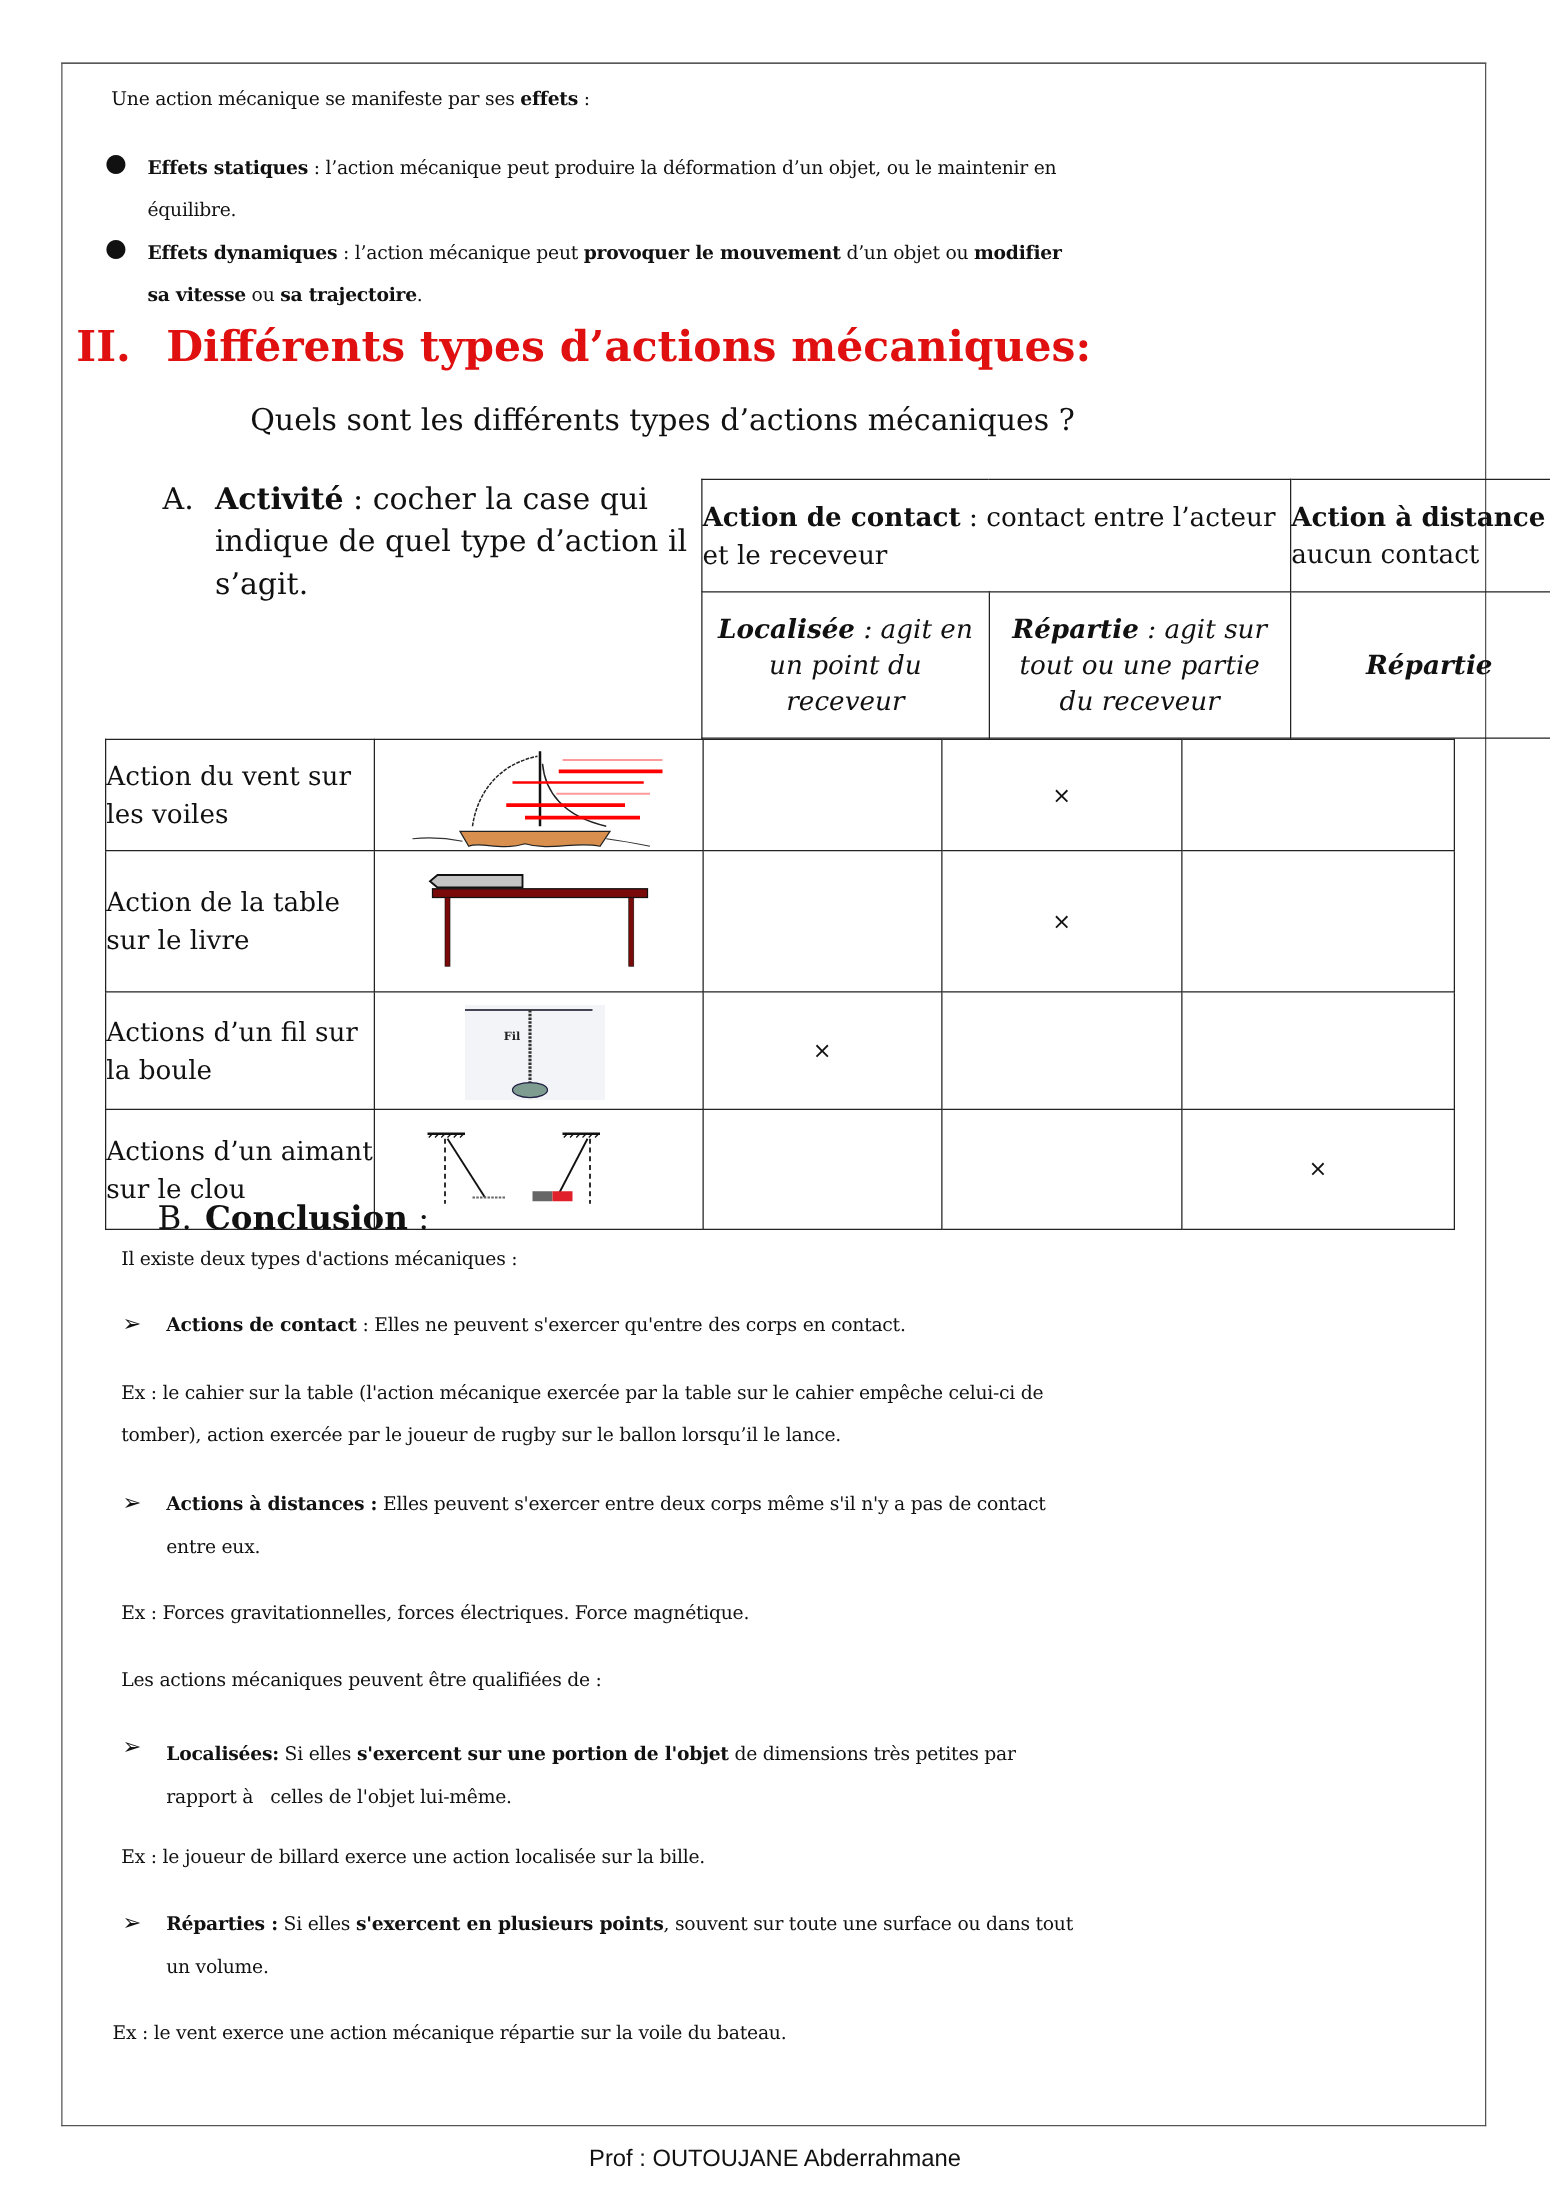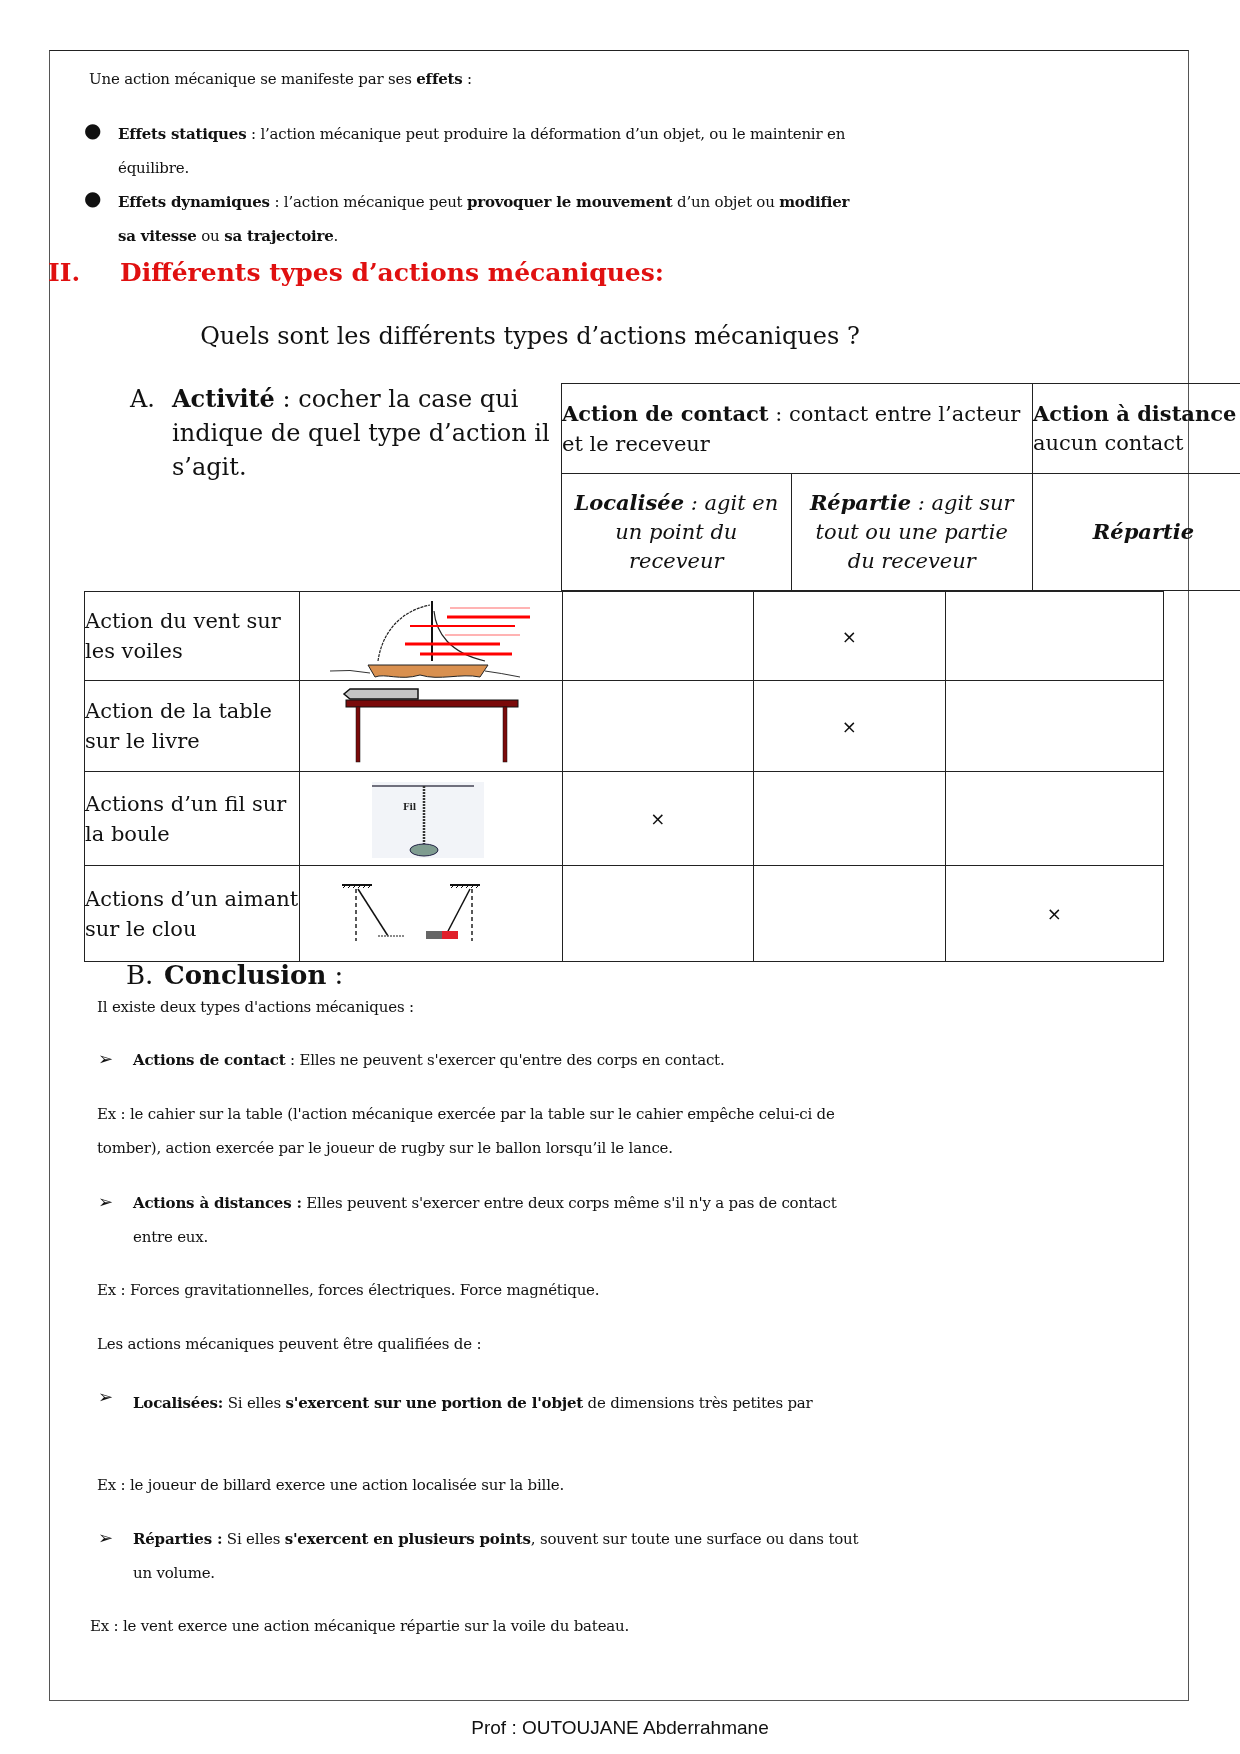--- a/index.html
+++ b/index.html
@@ -3,21 +3,21 @@
 <meta charset="utf-8">
 <style>
   html, body { margin:0; padding:0; background:#ffffff; }
   body { width:1240px; height:1754px; position:relative; font-family:"DejaVu Serif", serif; color:#111; overflow:hidden; }
   .page-frame { position:absolute; left:49px; top:50px; width:1140px; height:1651px; border:1.5px solid #555; box-sizing:border-box; border-top-color:#222; }
   .abs { position:absolute; }
   .txt { font-size:15px; line-height:34px; letter-spacing:-0.2px; }
   b { font-weight:bold; }
   .bullet-dot { position:absolute; left:84px; font-size:20px; }
   .arrow { position:absolute; left:98px; font-size:18px; }
-  .heading2 { position:absolute; left:48px; top:258px; color:#e01010; font-size:25px; font-weight:bold; }
+  .heading2 { position:absolute; left:61px; top:258px; color:#e01010; font-size:34px; font-weight:bold; }
   .heading2 .num { display:inline-block; width:72px; }
   .question { position:absolute; left:0; width:1060px; top:322px; text-align:center; font-size:24px; }
   .activity { position:absolute; left:130px; top:382px; font-size:24px; line-height:34px; }
   .activity .lbl { display:inline-block; width:42px; }
   .activity .body { position:absolute; left:42px; top:0; width:380px; }
   table.grid { position:absolute; border-collapse:collapse; }
   table.grid td { border:1.5px solid #222; padding:0; vertical-align:middle; }
   .hdr-table { left:561px; top:383px; width:694px; }
   .main-table { left:84px; top:591px; width:1080px;padding-left:16px; }
   .cell-text { font-size:21px; line-height:30px; padding:0 12px; }
@@ -107,21 +107,21 @@
         <line x1="120" y1="61" x2="212" y2="61" stroke="#ff0000" stroke-width="3"></line>
         <path d="M68 72 L188 72 L180 84 C160 80 140 88 120 82 C100 88 85 80 75 84 Z" fill="#d9904f" stroke="#222" stroke-width="1"></path>
         <path d="M30 78 Q50 76 70 80 M185 78 Q200 80 220 84" stroke="#333" stroke-width="1" fill="none"></path>
       </svg>
     </td>
     <td class="mark"></td>
     <td class="mark">×</td>
     <td class="mark"></td>
   </tr>
 
-  <tr style="height:91px;">
+  <tr style="height:113px;">
     <td class="cell-text">Action de la table sur le livre</td>
     <td>
       <svg width="262" height="86" viewBox="0 0 262 86">
         <path d="M50 6 L118 6 L118 16 L50 16 L44 11 Z" fill="#c4c4c4" stroke="#111" stroke-width="1.5"></path>
         <rect x="46" y="17" width="172" height="7" fill="#7a0a0a" stroke="#111" stroke-width="1"></rect>
         <rect x="56" y="24" width="4" height="55" fill="#7a0a0a" stroke="#111" stroke-width="0.5"></rect>
         <rect x="203" y="24" width="4" height="55" fill="#7a0a0a" stroke="#111" stroke-width="0.5"></rect>
       </svg>
     </td>
     <td class="mark"></td>
@@ -188,20 +188,21 @@
   <b>Actions à distances :</b><span> Elles peuvent s'exercer entre deux corps même s'il n'y a pas de contact</span><br>
   <span>entre eux.</span>
 </div>
 <div class="abs txt" style="left:97px;top:1273px;">Ex : Forces gravitationnelles, forces électriques. Force magnétique.</div>
 
 <div class="abs txt" style="left:97px;top:1327px;">Les actions mécaniques peuvent être qualifiées de :</div>
 
 <span class="arrow" style="top:1386px;">➢</span>
 <div class="abs txt" style="left:133px;top:1370px;width:1040px;margin-top:16px;">
   <b>Localisées:</b><span> Si elles </span><b>s'exercent sur une portion de l'objet</b><span> de dimensions très petites par</span><br>
+  <span style="white-space:pre;">rapport à   celles de l'objet lui-même.</span>
 </div>
 <div class="abs txt" style="left:97px;top:1468px;">Ex : le joueur de billard exerce une action localisée sur la bille.</div>
 
 <span class="arrow" style="top:1527px;">➢</span>
 <div class="abs txt" style="left:133px;top:1522px;width:1050px;">
   <b>Réparties :</b><span> Si elles </span><b>s'exercent en plusieurs points</b><span>, souvent sur toute une surface ou dans tout</span><br>
   <span>un volume.</span>
 </div>
 <div class="abs txt" style="left:90px;top:1609px;">Ex : le vent exerce une action mécanique répartie sur la voile du bateau.</div>
 

